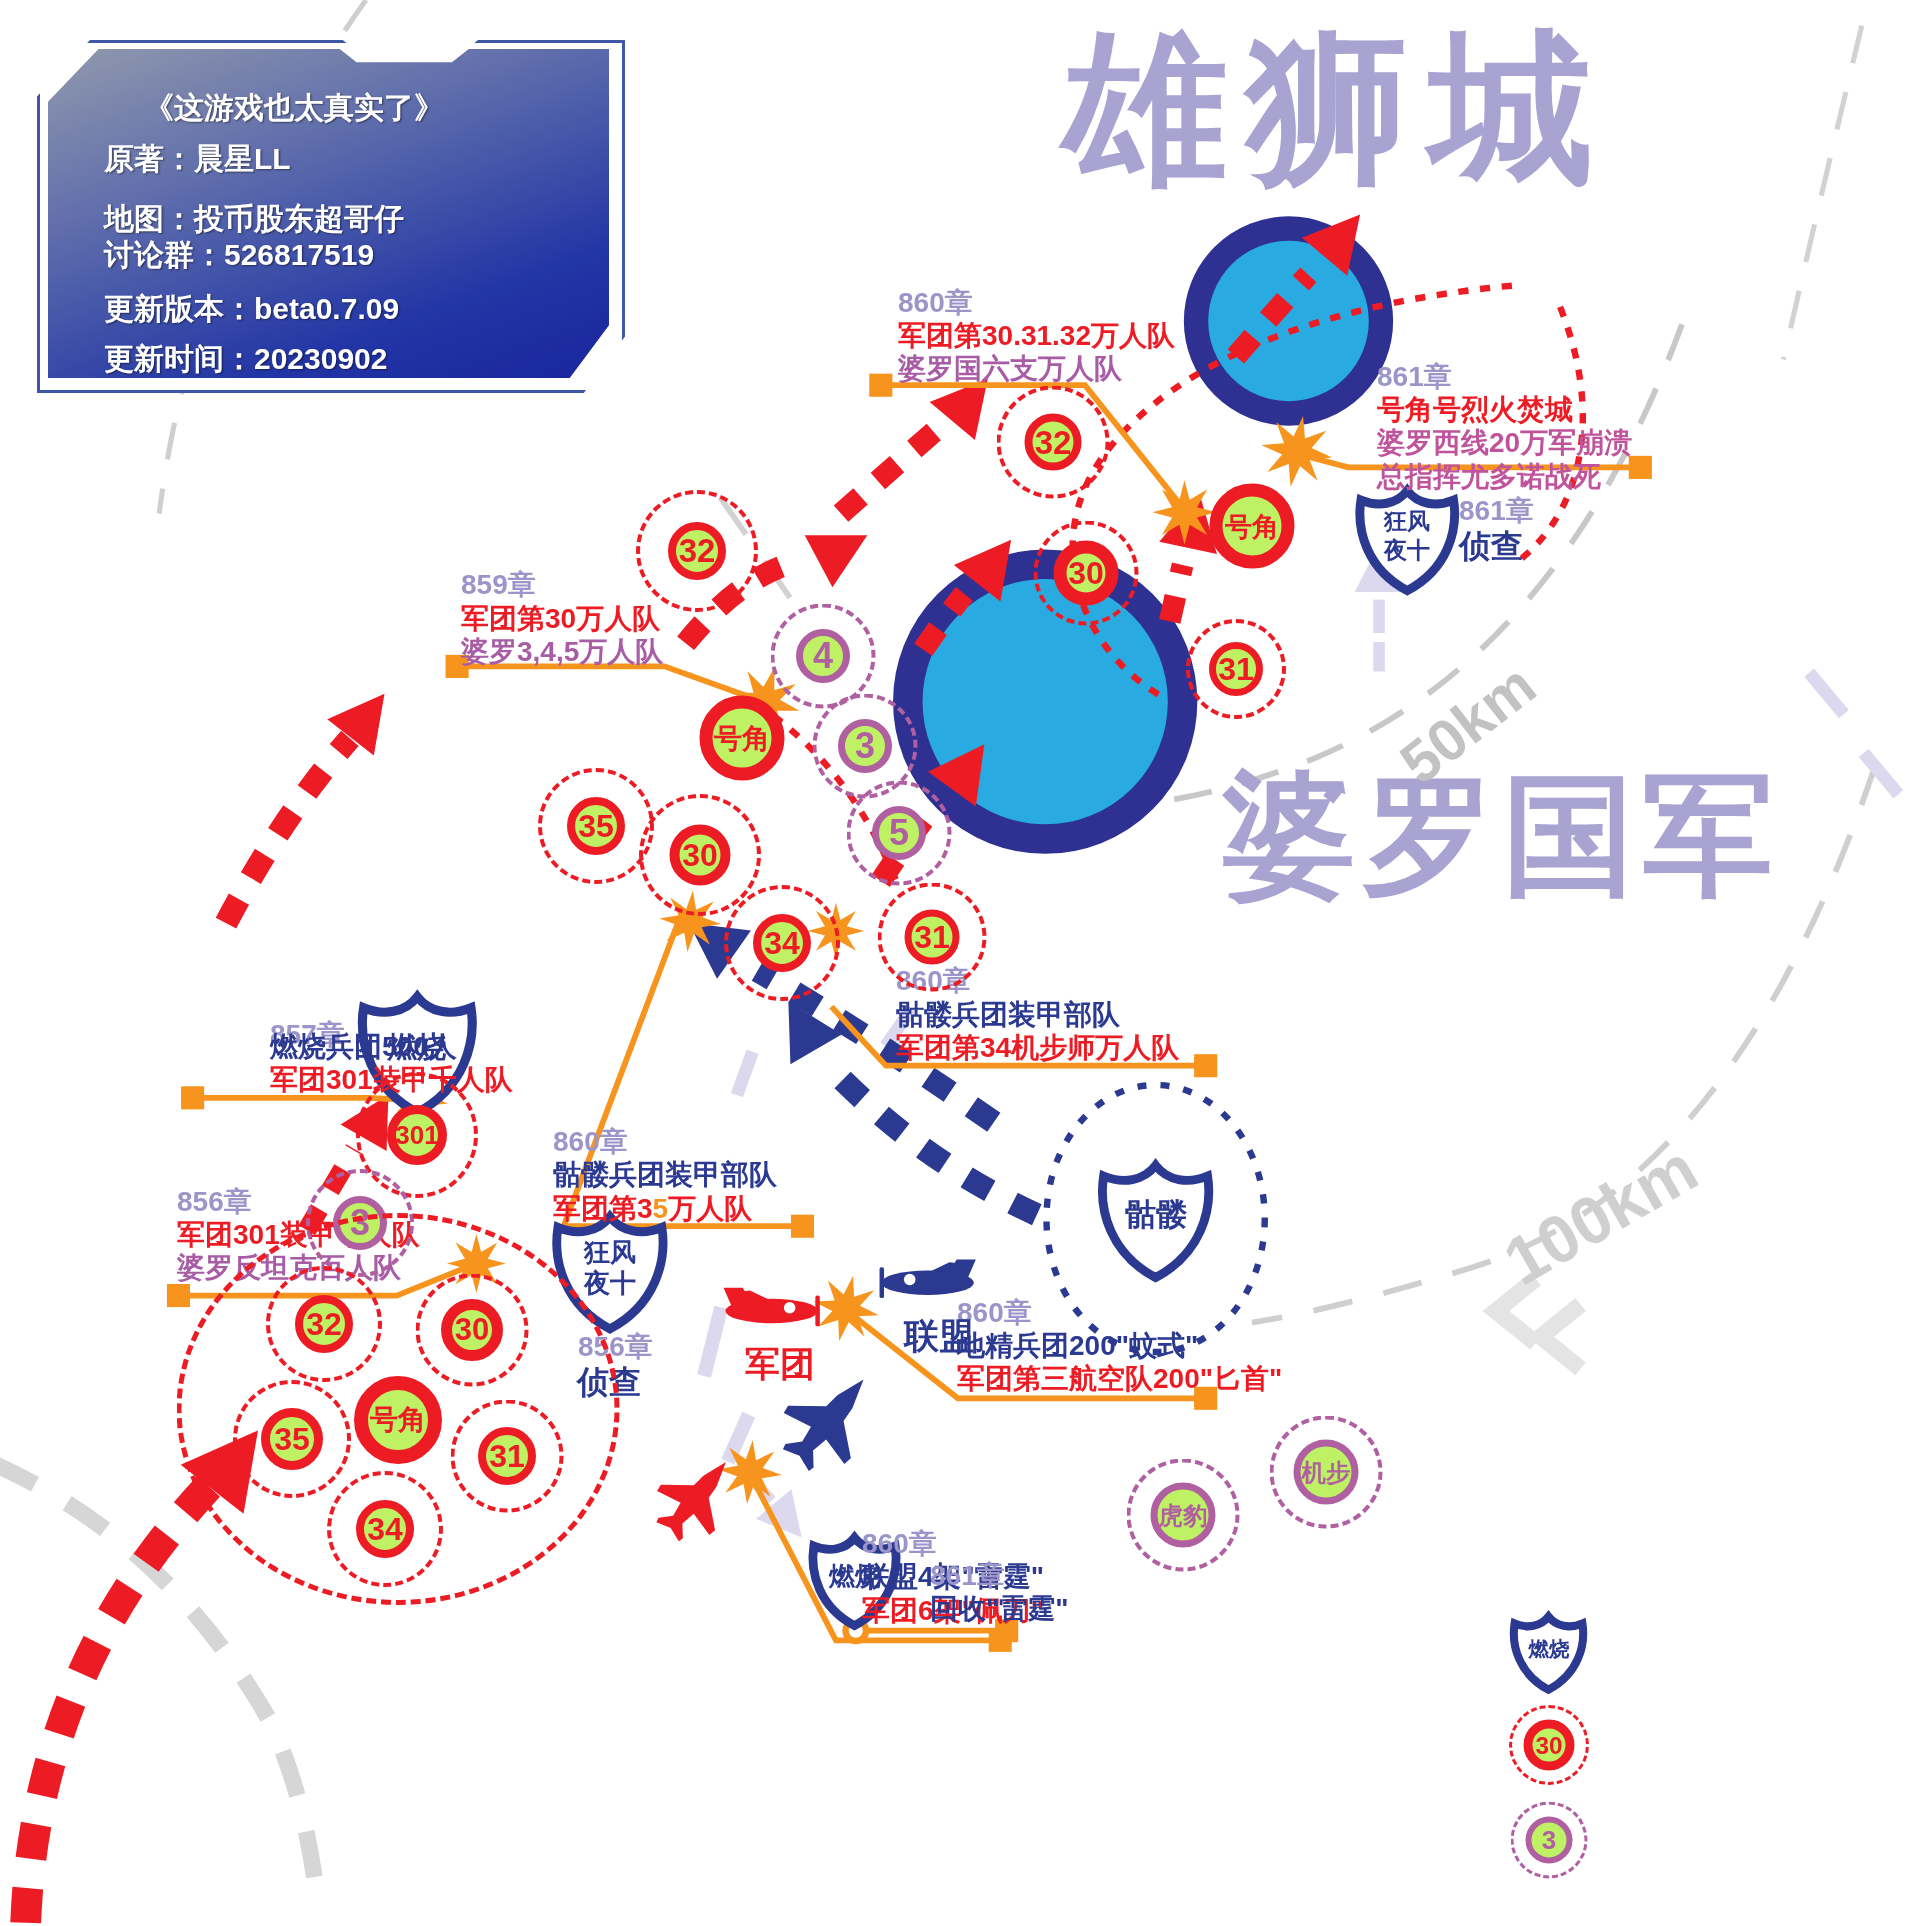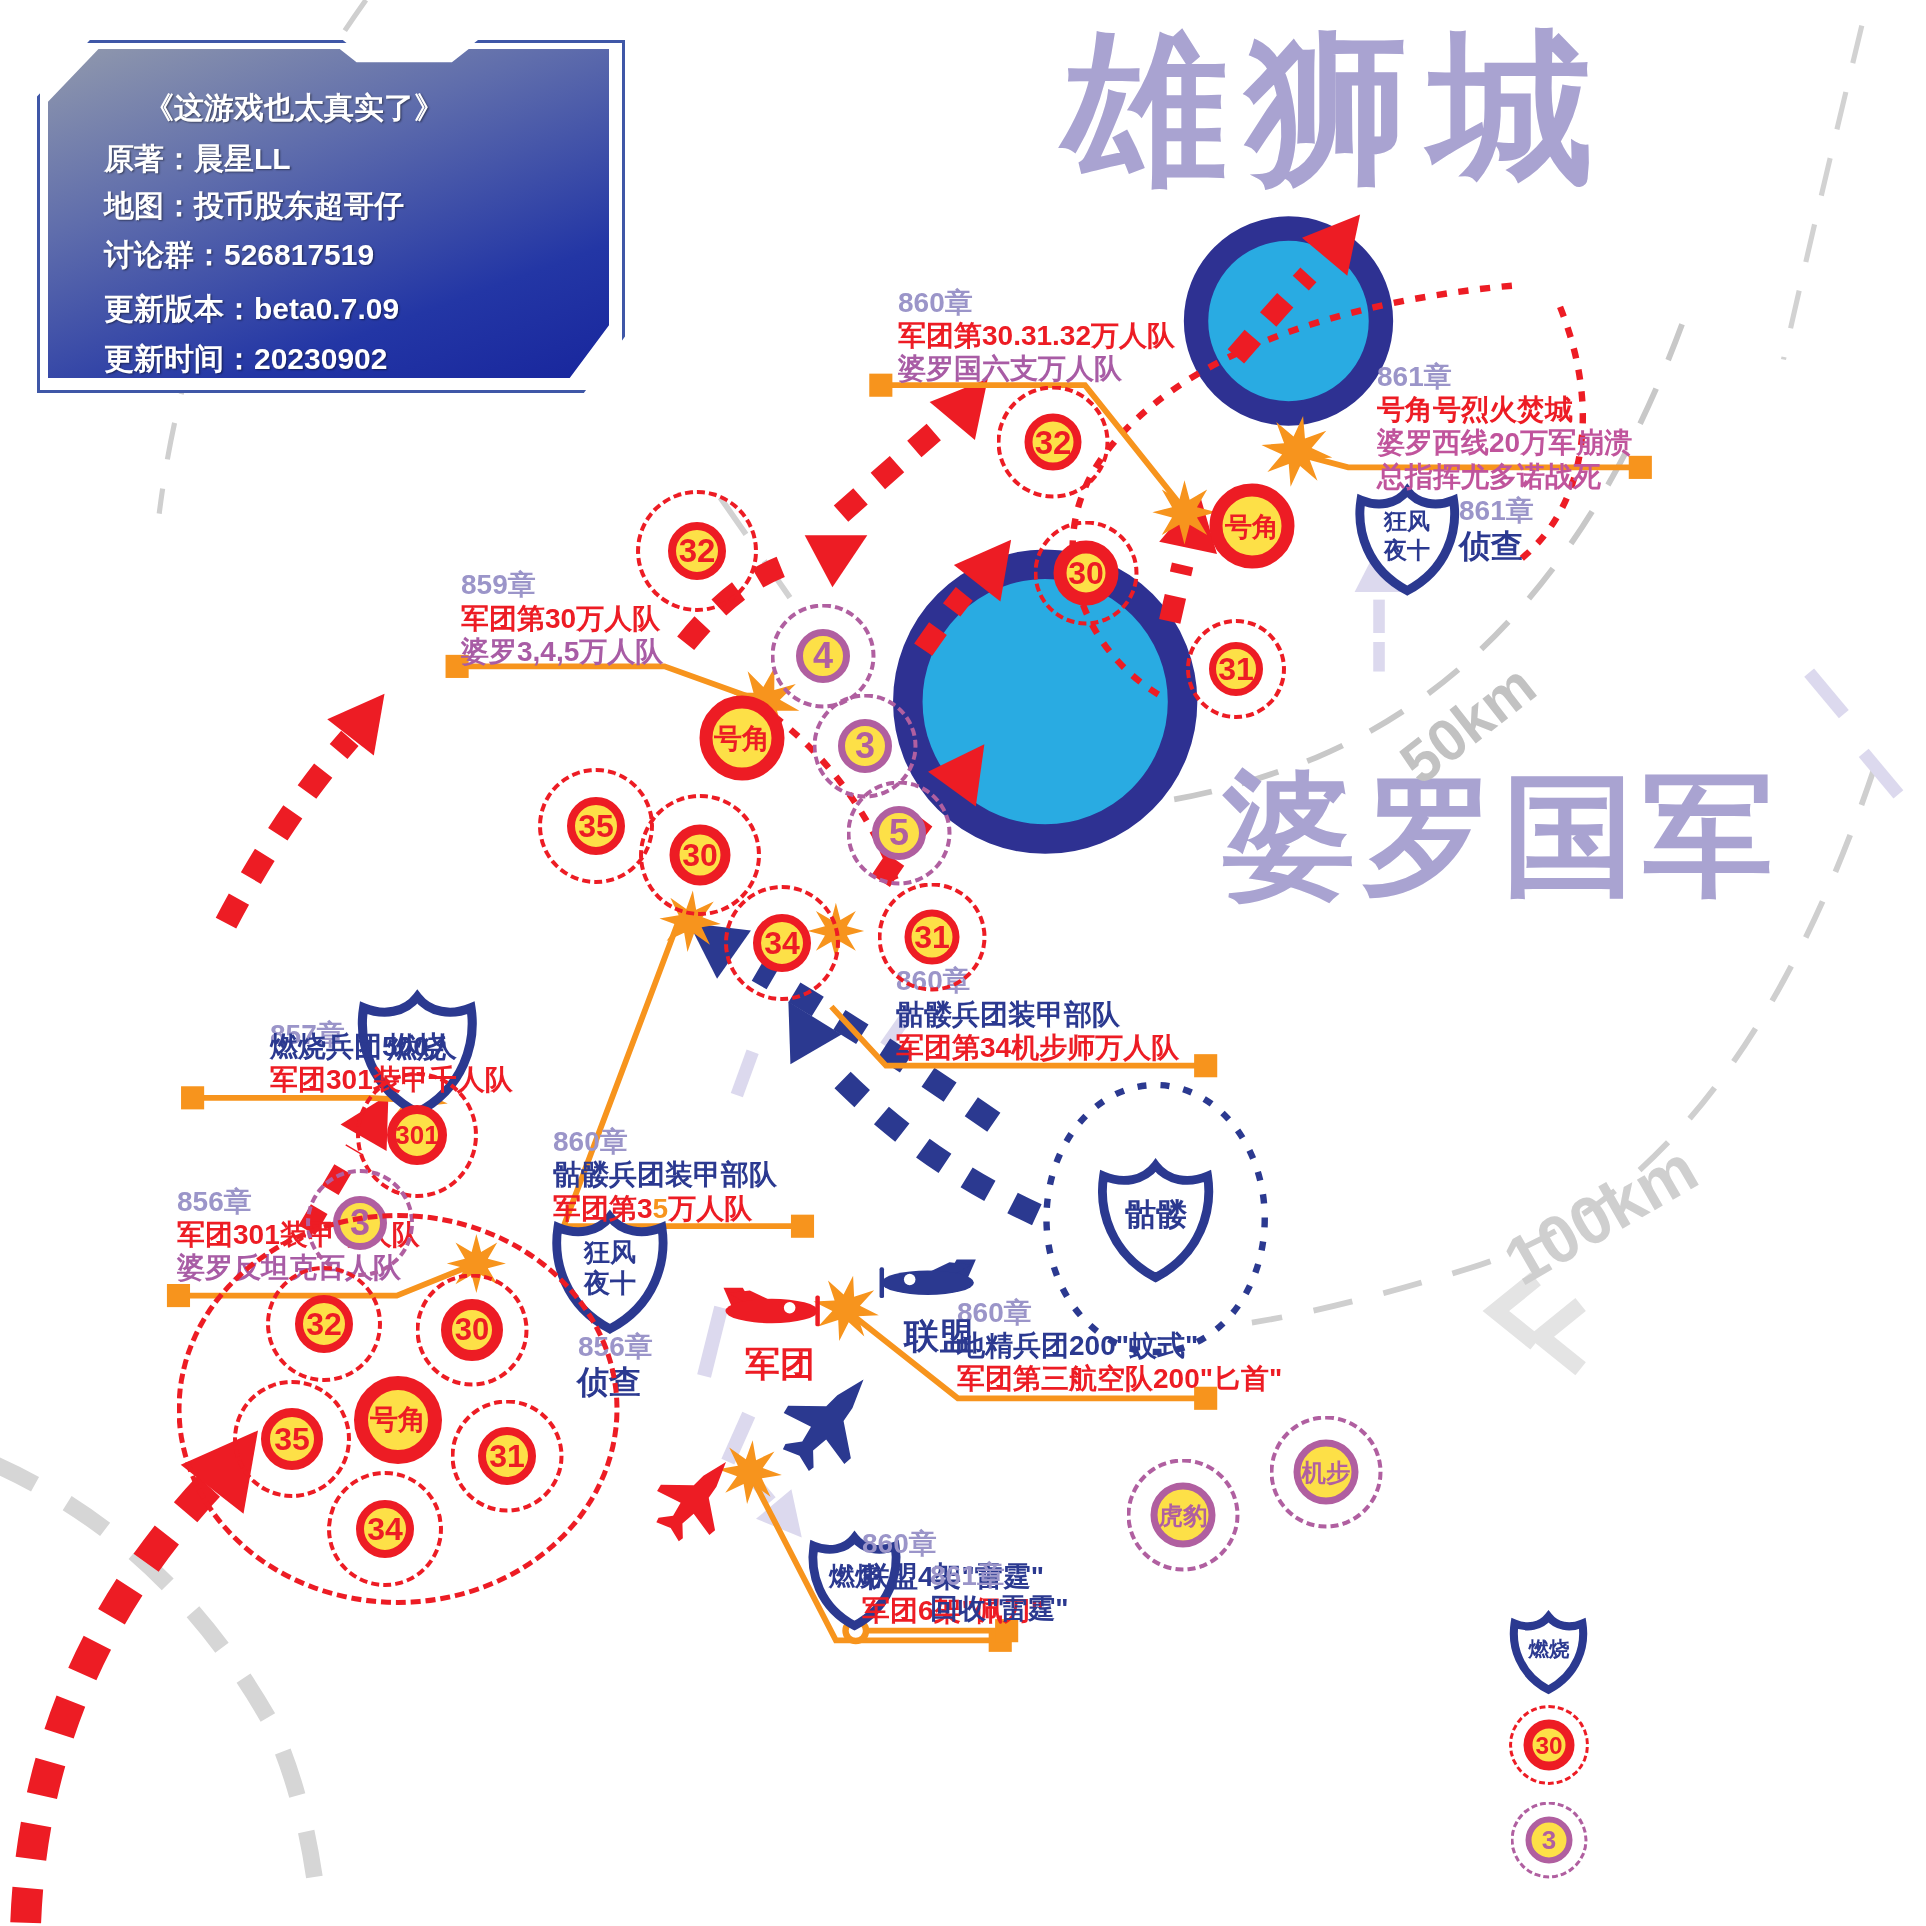--- a/index.html
+++ b/index.html
@@ -17,21 +17,21 @@
   .red{color:var(--red);}
   .navy{color:var(--navy);}
   .pur{color:var(--purple);}
   .mag{color:var(--magenta);}
   .org{color:var(--orange);}
   .lav{color:var(--lavender);}
   .f44{font-size:28px;}
   .f50{font-size:32px;}
   
   .unit{position:absolute;transform:translate(-50%,-50%);border-radius:50%;
-        display:flex;align-items:center;justify-content:center;background:#fde047;box-sizing:content-box;}
+        display:flex;align-items:center;justify-content:center;background:#bef264;box-sizing:content-box;}
   .dash{position:absolute;transform:translate(-50%,-50%);border-radius:50%;box-sizing:border-box;}
   .rdash{border:4.5px dashed var(--red);}
   .pdash{border:4.5px dashed #b05fa0;}
   .runit{border-style:solid;border-color:var(--red);color:var(--red);font-weight:bold;}
   .punit{border-style:solid;border-color:#b05fa0;color:#b05fa0;font-weight:bold;}
   
   #panel-frame{position:absolute;left:37px;top:40px;width:582px;height:347px;
     background:#fff;border:3.9px solid #3f57a7;
     clip-path:polygon(0 16%,9% 0,52% 0,55% 4%,72% 4%,75% 0,100% 0,100% 84%,93% 100%,12% 100%,0 100%);}
   #panel{position:absolute;left:48px;top:49px;width:561px;height:329px;
@@ -191,21 +191,21 @@
     </g>
     <use href="#jet" transform="translate(1292,2212) rotate(40) scale(1.1)" fill="#2b3990"></use>
     <use href="#jet" transform="translate(1085,2332) rotate(40) scale(0.95)" fill="#ed1c24"></use>
   </g>
 </svg>
 
 <div id="panel-frame"></div>
 <div id="panel">
   <div class="line" style="top:39px;left:96px;">《这游戏也太真实了》</div>
   <div class="line" style="top:90px;">原著：晨星LL</div>
-  <div class="line" style="top:137px;">地图：投币股东超哥仔</div>
+  <div class="line" style="top:150px;">地图：投币股东超哥仔</div>
   <div class="line" style="top:172px;margin-top:14px;">讨论群：526817519</div>
   <div class="line" style="top:240px;">更新版本：beta0.7.09</div>
   <div class="line" style="top:290px;">更新时间：20230902</div>
 </div>
 
 <div class="t lav" style="left:1063px;top:11.6px;font-size:164px;letter-spacing:19px;">雄狮城</div>
 <div class="t lav" style="left:1223px;top:758px;font-size:132px;letter-spacing:7.7px;">婆罗国军</div>
 <div class="t" style="left:1393px;top:690px;font-size:59px;color:#c2c2c2;transform:rotate(-38deg);">50km</div>
 <div class="t" style="left:1496px;top:1175px;font-size:67px;color:#cfcfcf;transform:rotate(-30deg);">100km</div>
 

